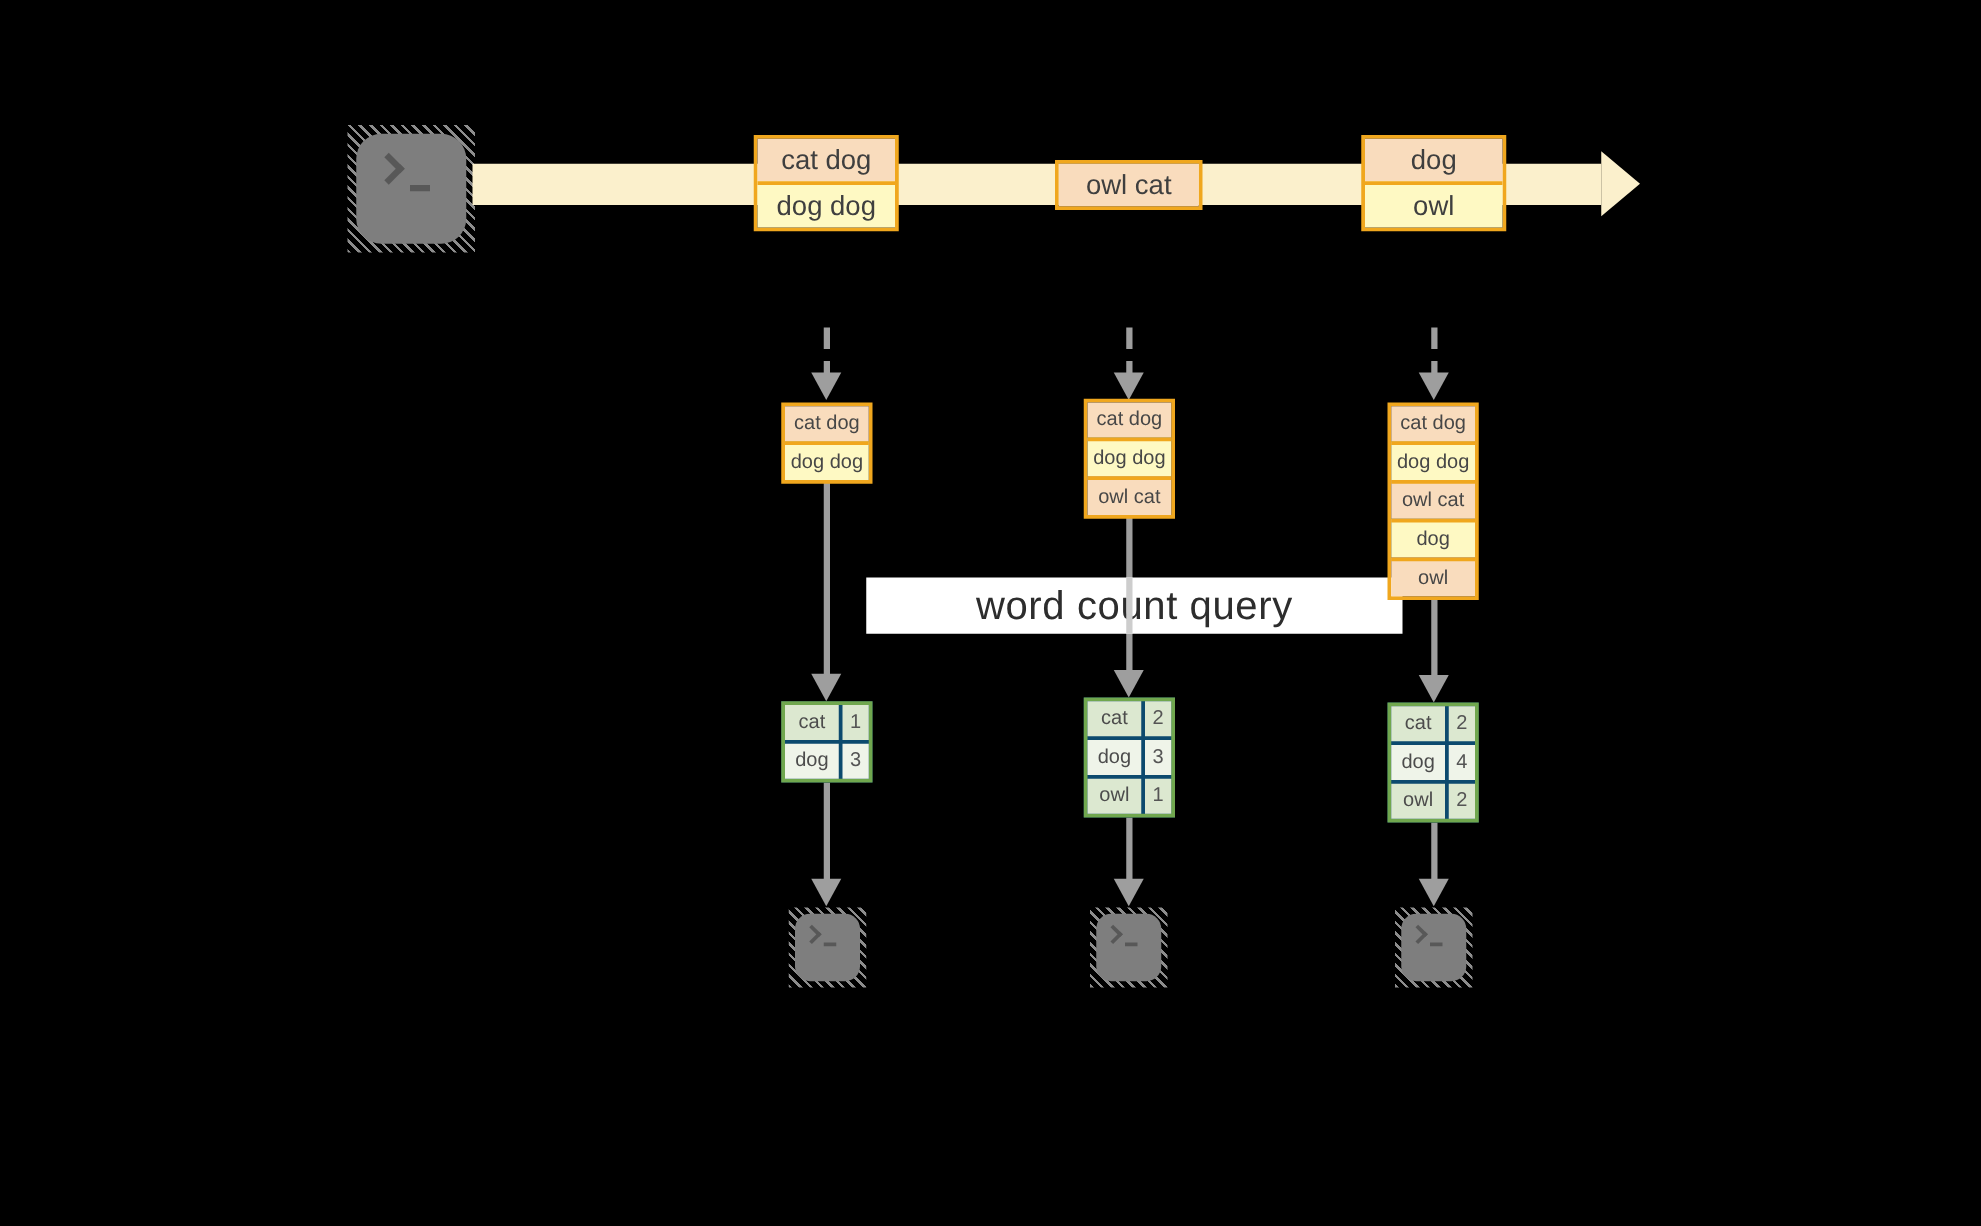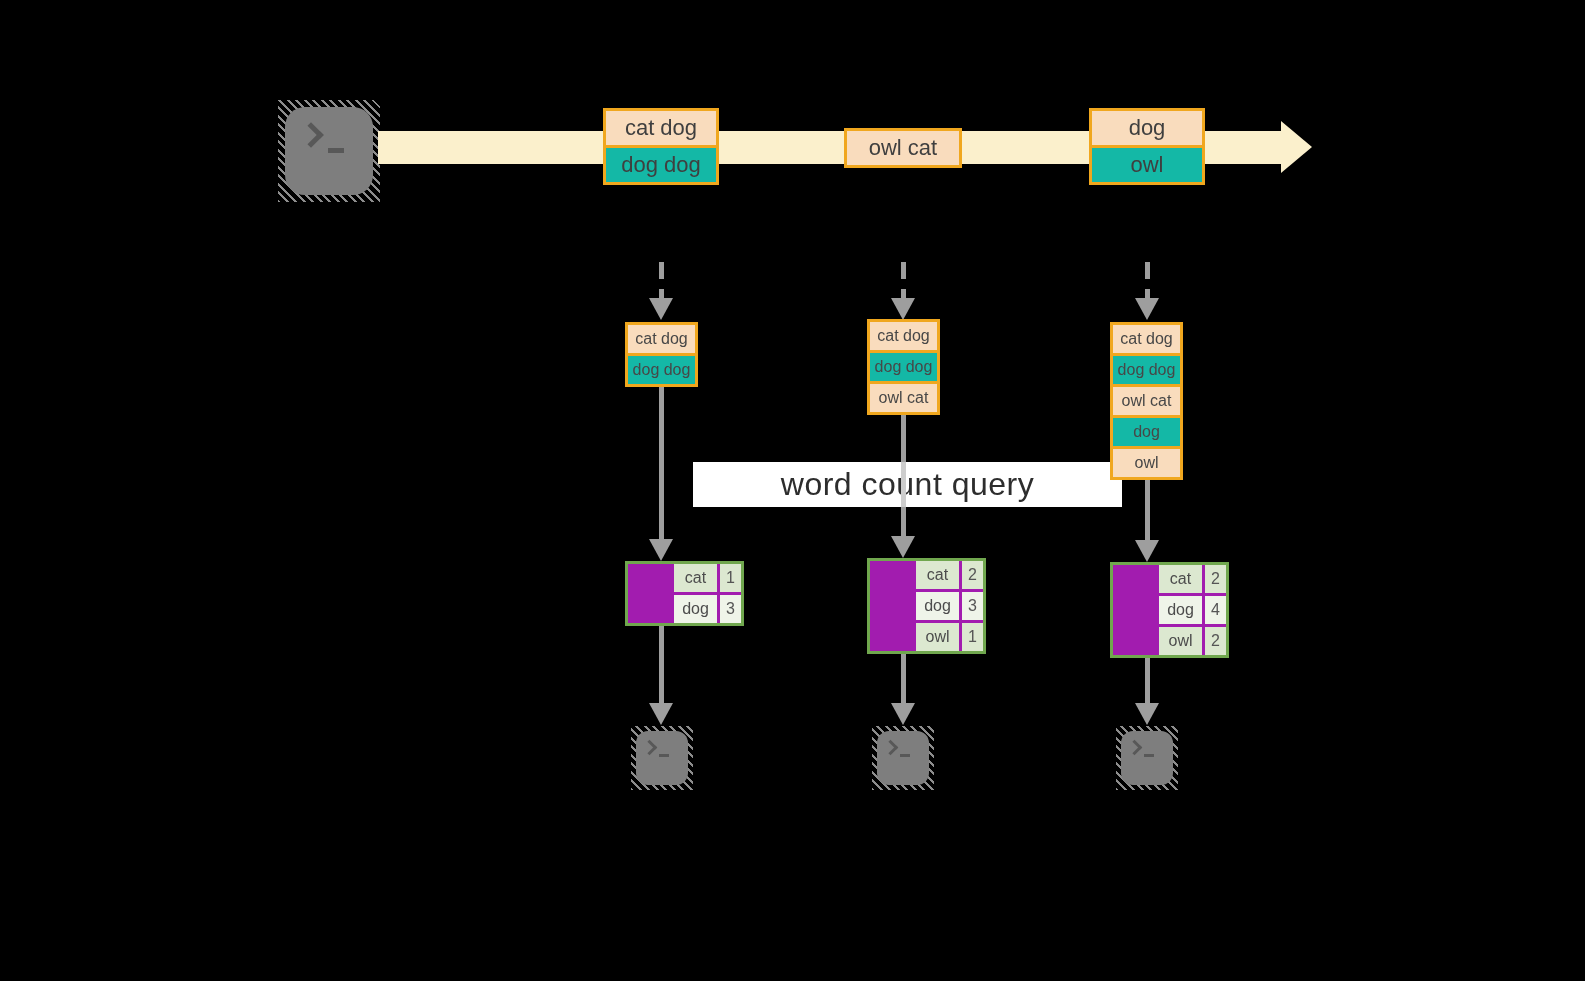--- a/index.html
+++ b/index.html
@@ -21,39 +21,39 @@
   
   .band{position:absolute;left:378px;top:131px;width:903px;height:33px;background:#fbf0cc;}
   .band-head{position:absolute;left:1281px;top:121px;width:0;height:0;
     border-top:26px solid transparent;border-bottom:26px solid transparent;border-left:31px solid #fbf0cc;}
   
   .record-box{position:absolute;border:3px solid #f0a71e;box-sizing:content-box;z-index:4;}
   .record-row{display:flex;align-items:center;justify-content:center;height:34px;
     font-size:22px;color:#3f3f3f;}
   .record-row + .record-row{border-top:3px solid #f0a71e;}
   .bg-peach{background:#f9dcbd;}
-  .bg-cream{background:#14b8a6;}
+  .bg-cream{background:#fef9c3;}
   
   .stack{position:absolute;border:3px solid #f0a71e;width:67px;z-index:4;}
   .stack-row{display:flex;align-items:center;justify-content:center;height:28px;
     font-size:16px;color:#474747;}
   .stack-row + .stack-row{border-top:3px solid #f0a71e;}
   
   .vline{position:absolute;width:5px;background:#9e9e9e;z-index:1;}
   .dashline{position:absolute;width:5px;z-index:4;
     background:repeating-linear-gradient(to bottom,#9e9e9e 0 17px,transparent 17px 27px);}
   .head-down{position:absolute;width:0;height:0;z-index:4;
     border-left:12px solid transparent;border-right:12px solid transparent;border-top:22px solid #9e9e9e;}
   
   .banner{position:absolute;left:693px;top:462px;width:429px;height:45px;background:#ffffff;z-index:2;
     display:flex;align-items:center;justify-content:center;font-size:32px;color:#2d2d2d;letter-spacing:0.5px;}
   .banner-line{position:absolute;left:901px;top:462px;width:5px;height:45px;background:#cdcdcd;z-index:3;}
   
-  .wc-table{position:absolute;width:67px;border:3px solid #70a74e;background:#a21caf;
-    display:flex;flex-direction:column;gap:3px;z-index:4;padding-left:46px;}
+  .wc-table{position:absolute;width:67px;border:3px solid #70a74e;background:#0c4a6e;
+    display:flex;flex-direction:column;gap:3px;z-index:4;}
   .wc-row{display:flex;gap:3px;height:28px;}
   .wc-word{width:43px;display:flex;align-items:center;justify-content:center;font-size:16px;color:#4c4c4c;}
   .wc-count{flex:1;display:flex;align-items:center;justify-content:center;font-size:16px;color:#555555;}
   .row-dark .wc-word,.row-dark .wc-count{background:#dce8d0;}
   .row-light .wc-word,.row-light .wc-count{background:#eff4e9;}
 </style>
 </head>
 <body>
 
 <div id="canvas">

